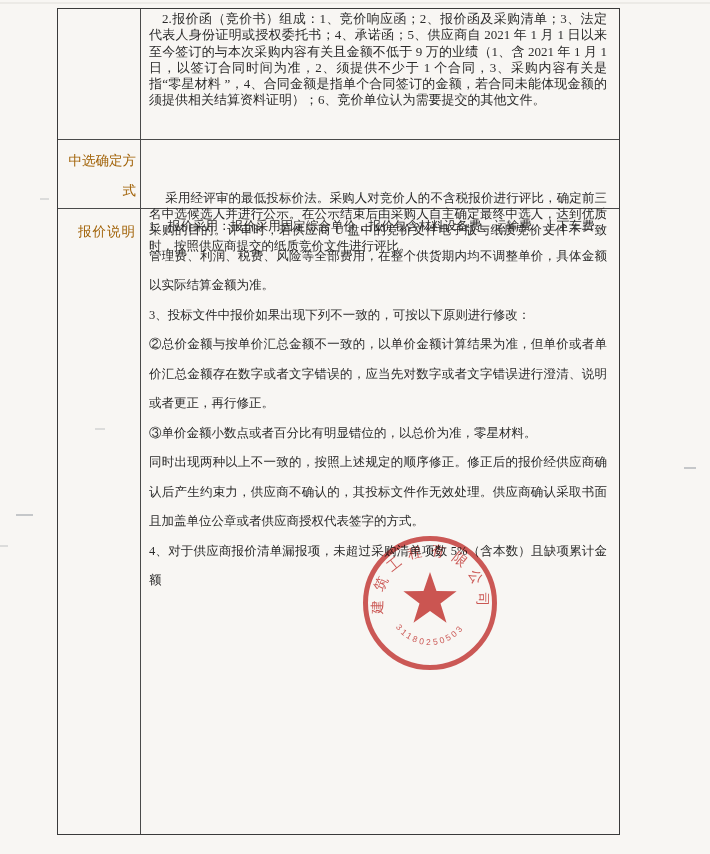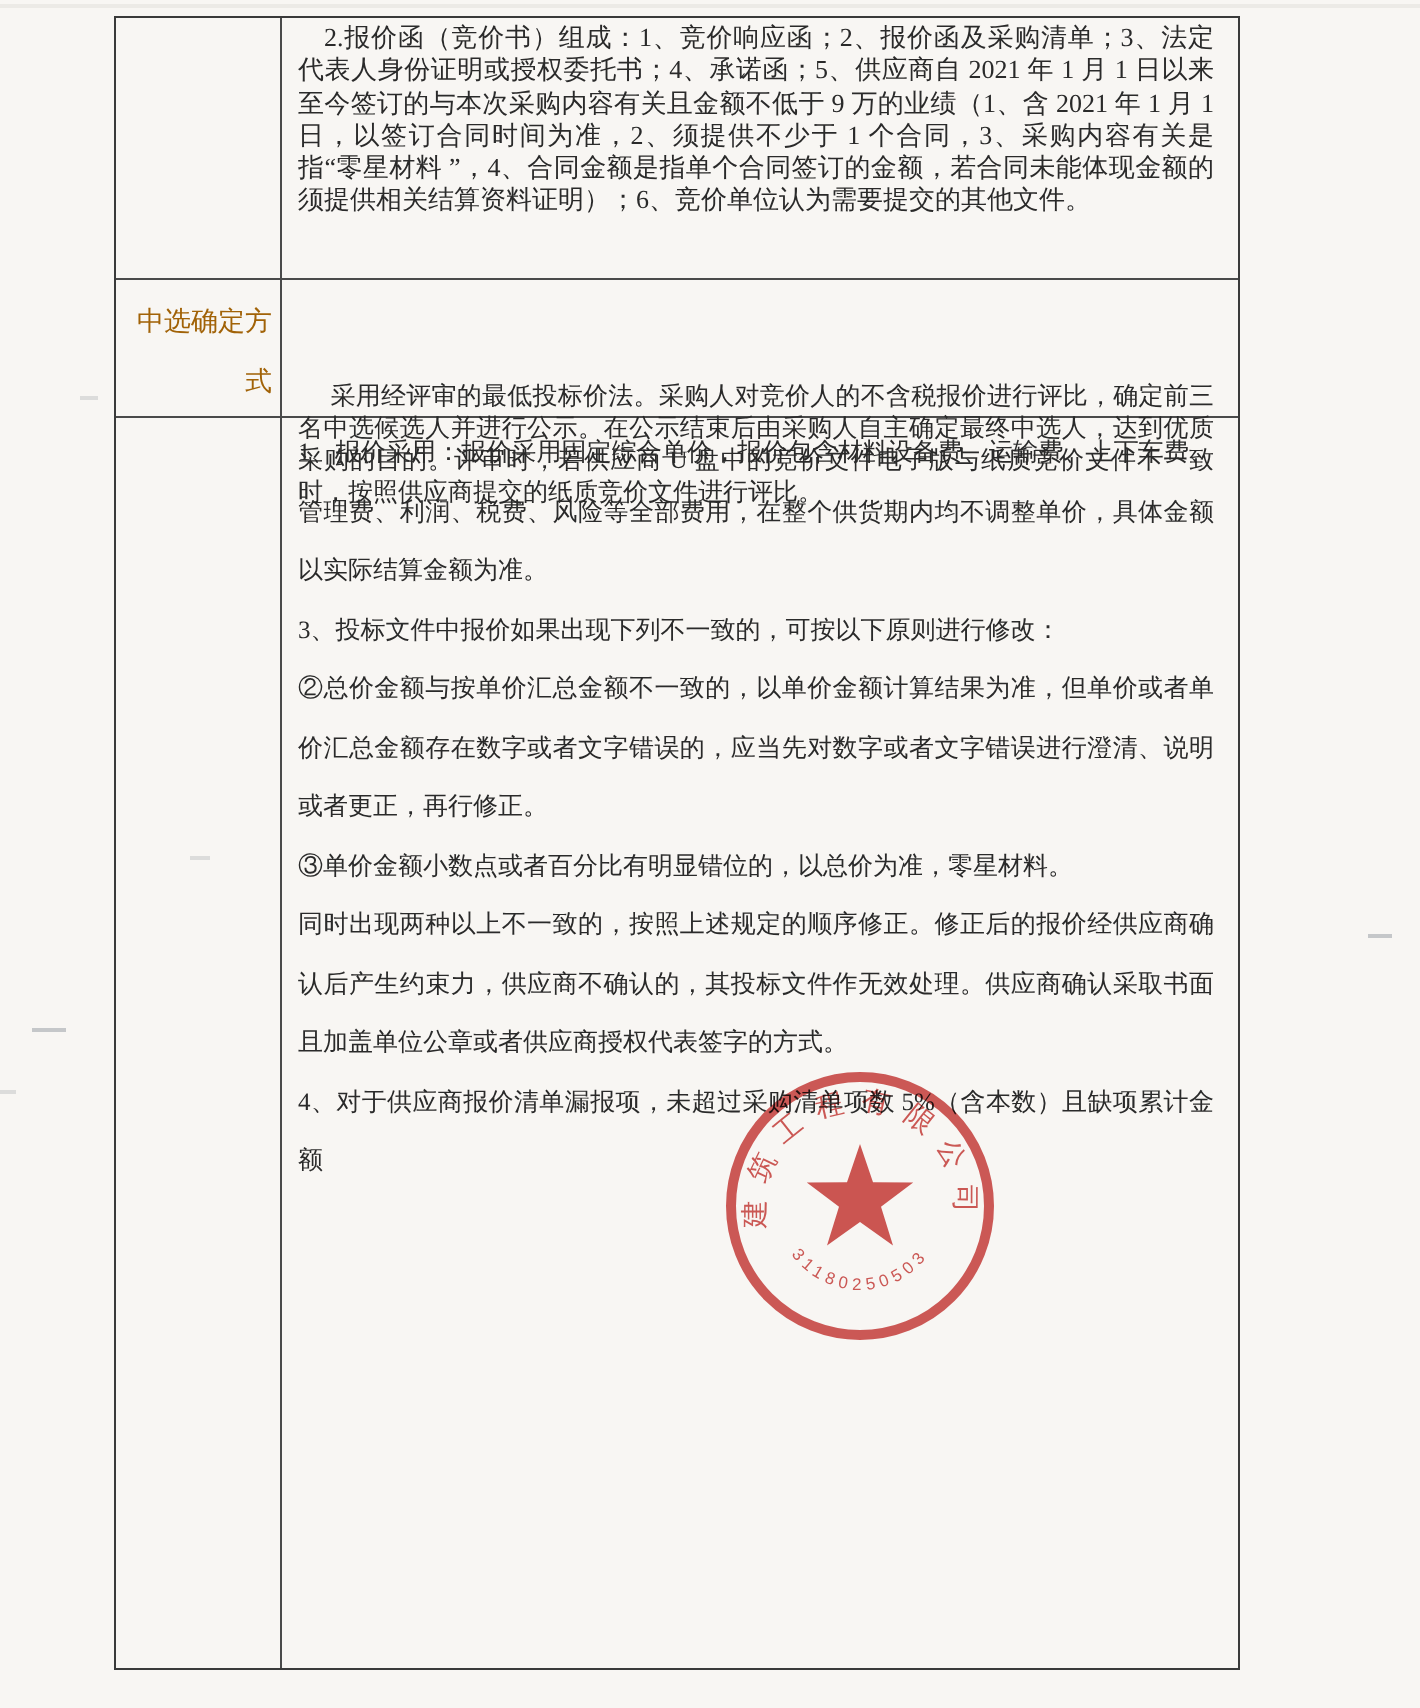--- a/index.html
+++ b/index.html
@@ -48,20 +48,21 @@
 
   <div class="cell content-cell content-r1">
     <p>2.报价函（竞价书）组成：1、竞价响应函；2、报价函及采购清单；3、法定代表人身份证明或授权委托书；4、承诺函；5、供应商自 2021 年 1 月 1 日以来至今签订的与本次采购内容有关且金额不低于 9 万的业绩（1、含 2021 年 1 月 1 日，以签订合同时间为准，2、须提供不少于 1 个合同，3、采购内容有关是指“零星材料 ”，4、合同金额是指单个合同签订的金额，若合同未能体现金额的须提供相关结算资料证明）；6、竞价单位认为需要提交的其他文件。</p>
   </div>
 
   <div class="cell label-cell label-r2">中选确定方式</div>
   <div class="cell content-cell content-r2">
     <p>采用经评审的最低投标价法。采购人对竞价人的不含税报价进行评比，确定前三名中选候选人并进行公示。在公示结束后由采购人自主确定最终中选人，达到优质采购的目的。评审时，若供应商 U 盘中的竞价文件电子版与纸质竞价文件不一致时，按照供应商提交的纸质竞价文件进行评比。</p>
   </div>
 
+  <div class="cell label-cell label-r3">报价说明</div>
   <div class="cell content-cell content-r3">
     <p>1、报价采用：报价采用固定综合单价，报价包含材料设备费、运输费、上下车费、管理费、利润、税费、风险等全部费用，在整个供货期内均不调整单价，具体金额以实际结算金额为准。</p>
     <p>3、投标文件中报价如果出现下列不一致的，可按以下原则进行修改：</p>
     <p>②总价金额与按单价汇总金额不一致的，以单价金额计算结果为准，但单价或者单价汇总金额存在数字或者文字错误的，应当先对数字或者文字错误进行澄清、说明或者更正，再行修正。</p>
     <p>③单价金额小数点或者百分比有明显错位的，以总价为准，零星材料。</p>
     <p>同时出现两种以上不一致的，按照上述规定的顺序修正。修正后的报价经供应商确认后产生约束力，供应商不确认的，其投标文件作无效处理。供应商确认采取书面且加盖单位公章或者供应商授权代表签字的方式。</p>
     <p>4、对于供应商报价清单漏报项，未超过采购清单项数 5%（含本数）且缺项累计金额</p>
   </div>
 </div>
 

